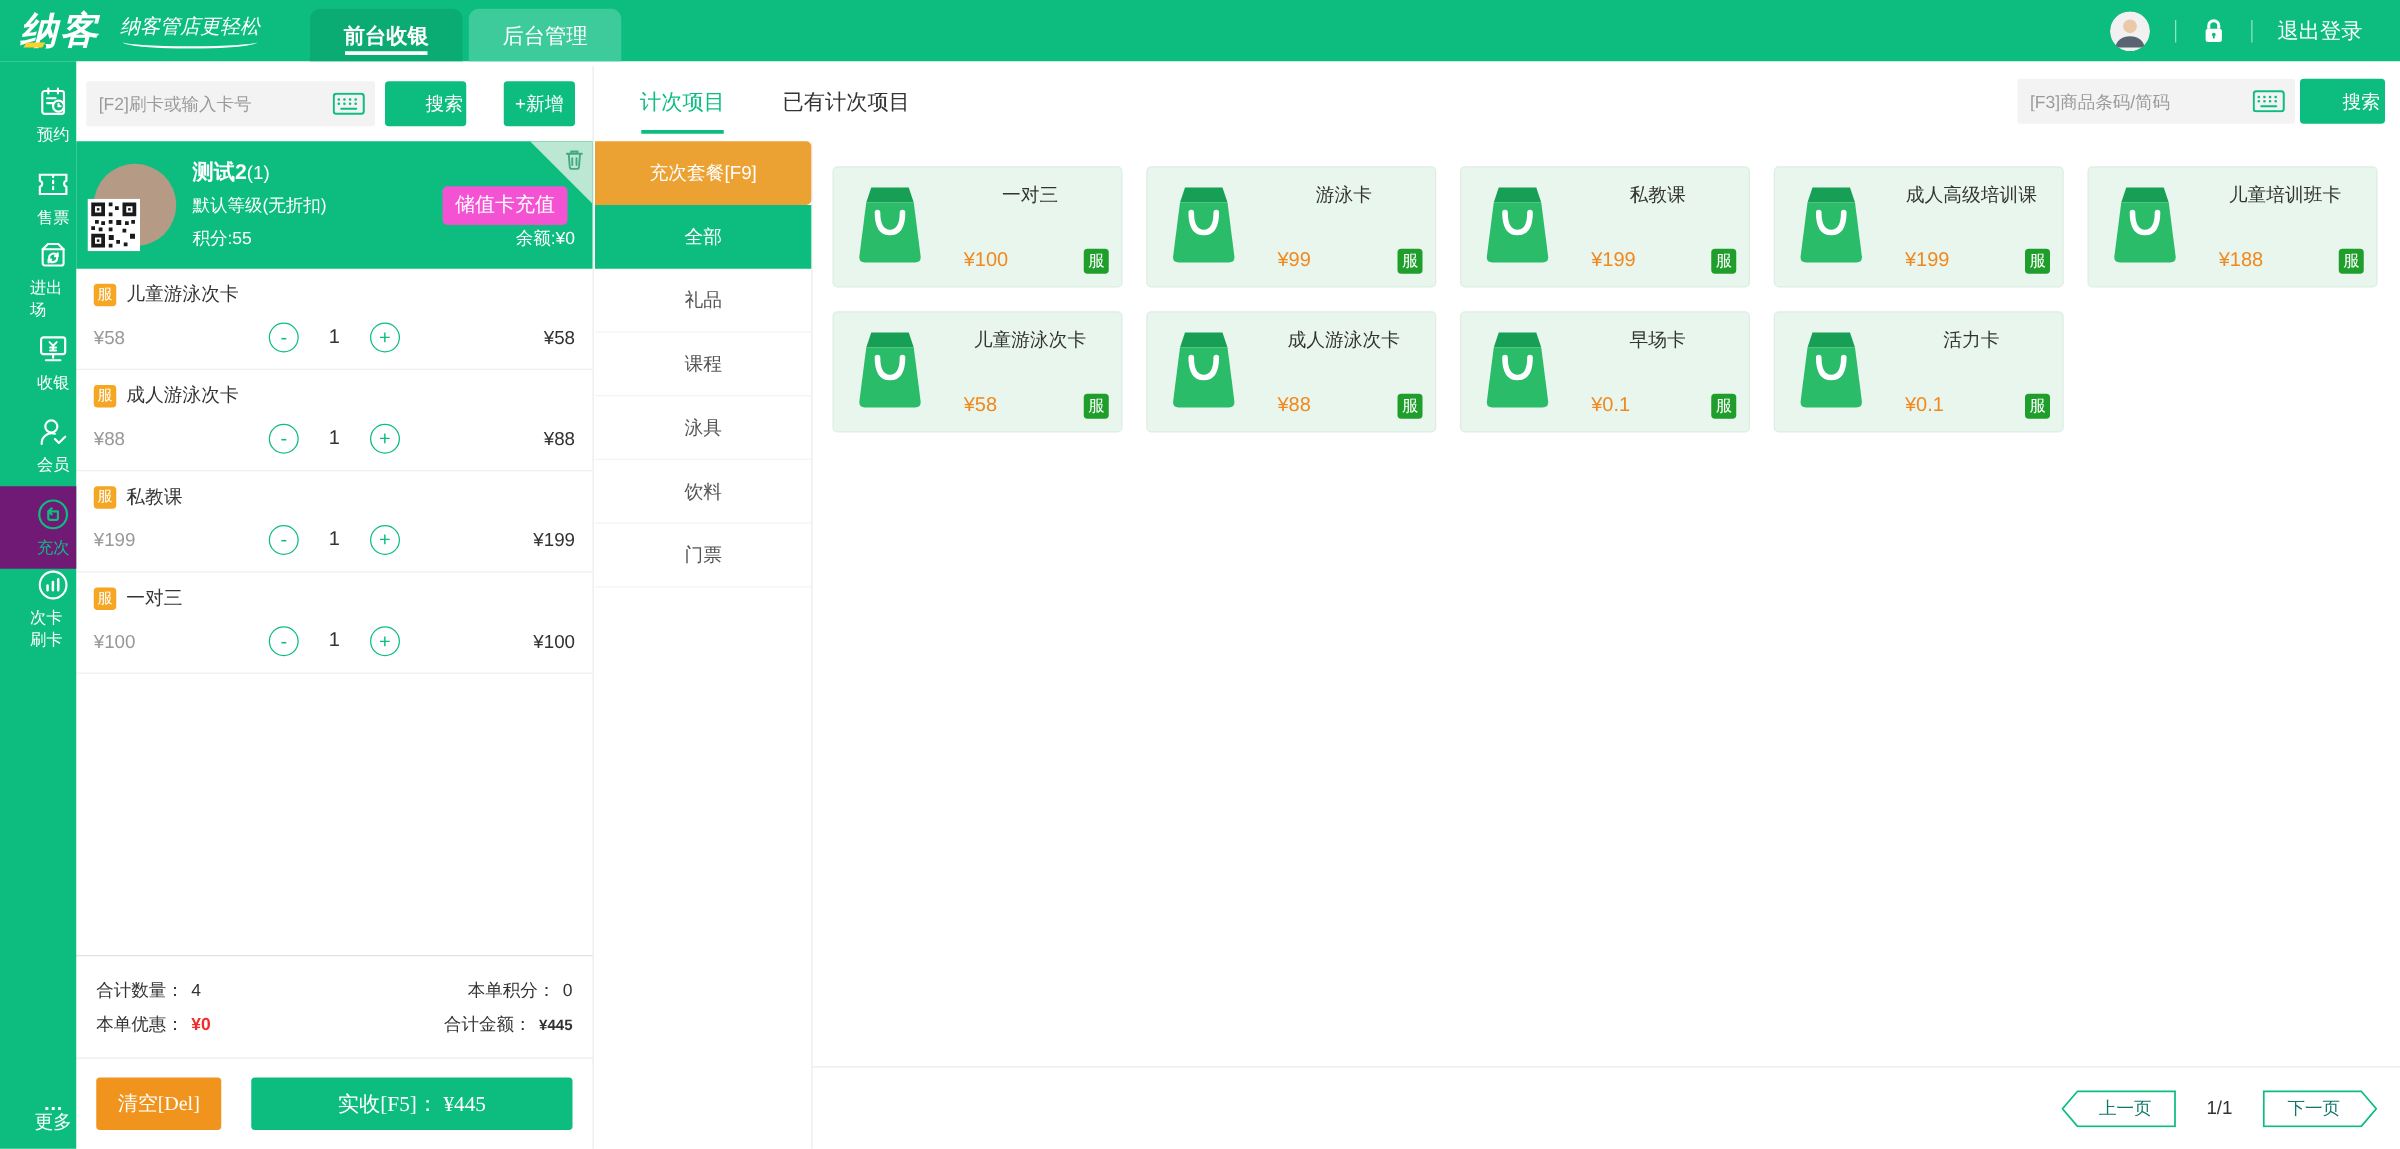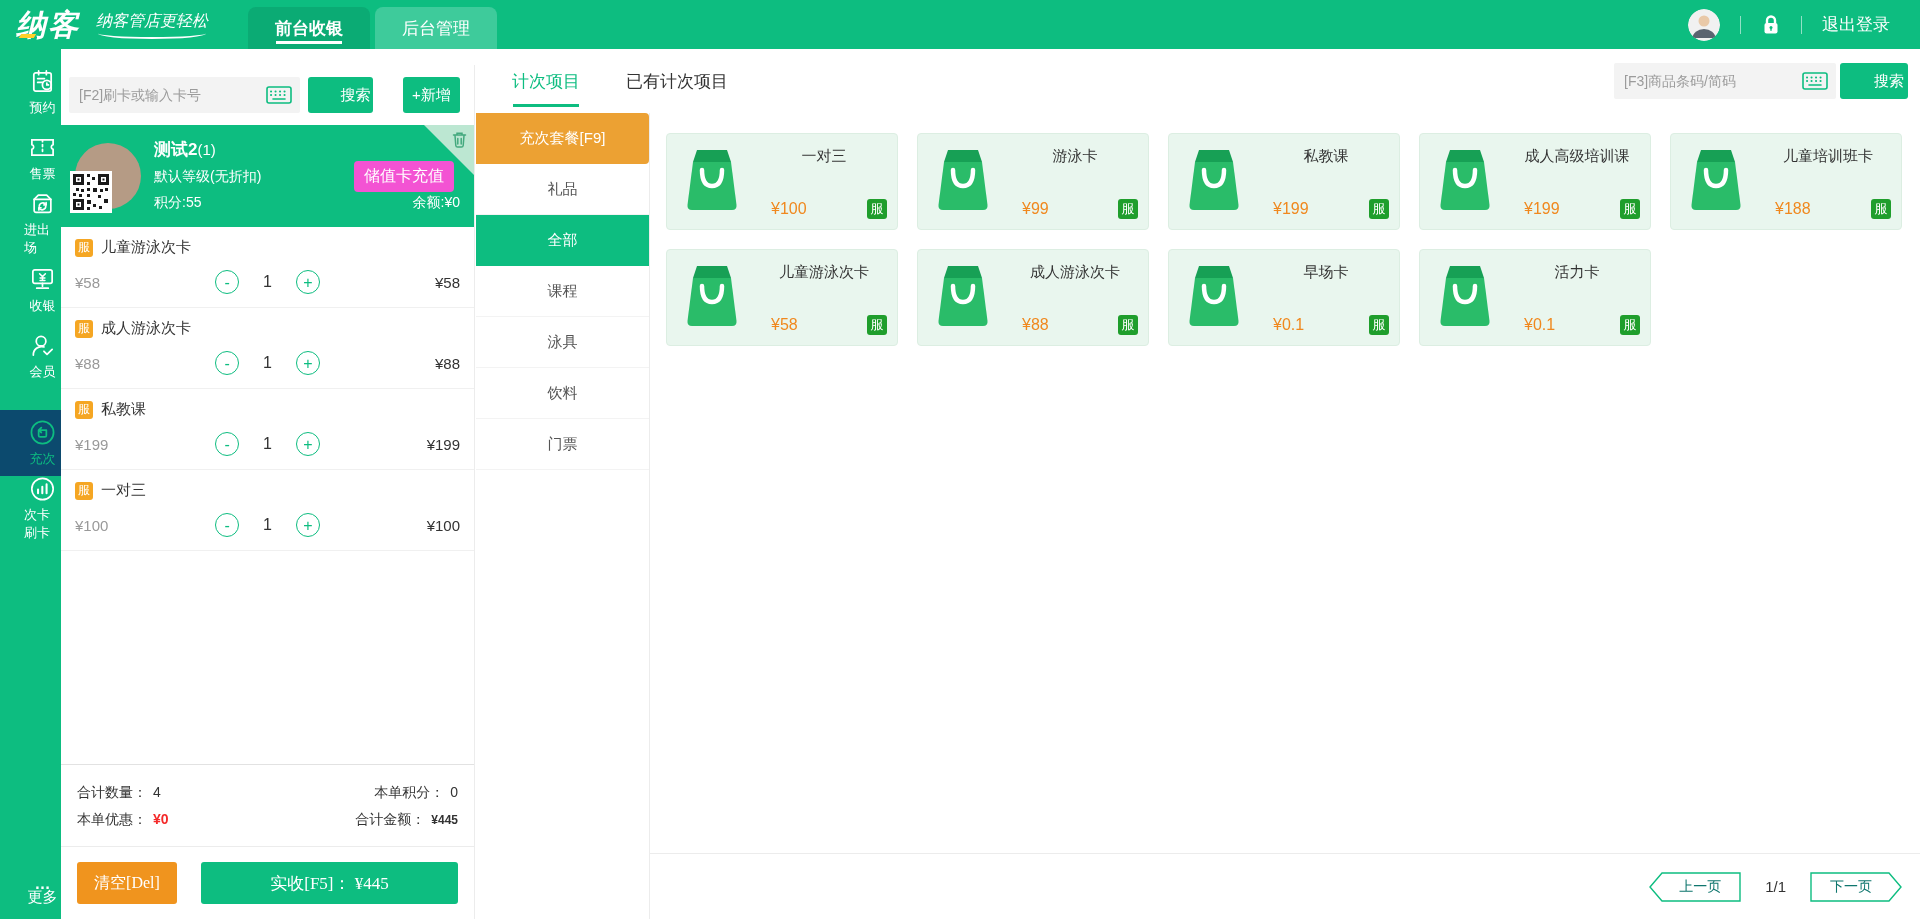--- a/index.html
+++ b/index.html
@@ -27,26 +27,26 @@
   .tb-sep{width:1px;height:18px;background:rgba(255,255,255,.55);}
   .tb-avatar{width:32px;height:32px;border-radius:50%;overflow:hidden;cursor:pointer;}
   .logout{cursor:pointer;}
 
   
   .sidebar{position:absolute;top:49px;left:0;bottom:0;width:61px;background:#0dbd80;
     display:flex;flex-direction:column;color:#fff;padding-top:10px;z-index:4;}
   .side-item{height:66px;display:flex;flex-direction:column;align-items:center;
     justify-content:center;gap:4px;font-size:13px;cursor:pointer;flex-shrink:0;padding-left:24px;}
   .side-item svg{width:27px;height:27px;}
-  .side-item.active{background:#0c4a6e;color:#0dbd80;margin-top:21px;}
+  .side-item.active{background:#701a75;color:#0dbd80;}
   .side-more{margin-top:auto;margin-bottom:12px;height:auto;gap:0;}
   .side-more .dots{font-size:16px;font-weight:bold;line-height:8px;}
 
   
-  .left-panel{position:absolute;top:65px;left:61px;width:414px;bottom:0;background:#fff;
+  .left-panel{position:absolute;top:53px;left:61px;width:414px;bottom:0;background:#fff;
     border-right:1px solid #ececec;display:flex;flex-direction:column;}
   .search-row{display:flex;align-items:center;padding:12px 14px 12px 8px;gap:8px;}
   .input-wrap{background:#f3f3f3;height:36px;display:flex;align-items:center;
     padding:0 8px 0 10px;gap:6px;border-radius:2px;}
   .input-wrap input{flex:1;border:0;background:transparent;font-size:14px;color:#333;
     outline:none;min-width:0;font-family:inherit;}
   .input-wrap input::placeholder{color:#9b9b9b;}
   .card-input{flex:1;}
   .kb-icon{display:flex;cursor:pointer;}
   .btn{background:#0dbd80;color:#fff;border:0;border-radius:3px;font-size:15px;
@@ -431,22 +431,22 @@
             </svg>
         </span>
       </div>
       <button class="btn search-btn">搜索</button>
     </div>
   </div>
 
   <div class="main-body">
     <div class="cat-col">
       <div class="cat-item orange">充次套餐[F9]</div>
+      <div class="cat-item active">全部</div>
       <div class="cat-item">礼品</div>
-      <div class="cat-item active">全部</div>
       <div class="cat-item">课程</div>
       <div class="cat-item">泳具</div>
       <div class="cat-item">饮料</div>
       <div class="cat-item">门票</div>
     </div>
 
     <div class="prod-col">
       <div class="prod-grid">
 
         <div class="prod-card">

